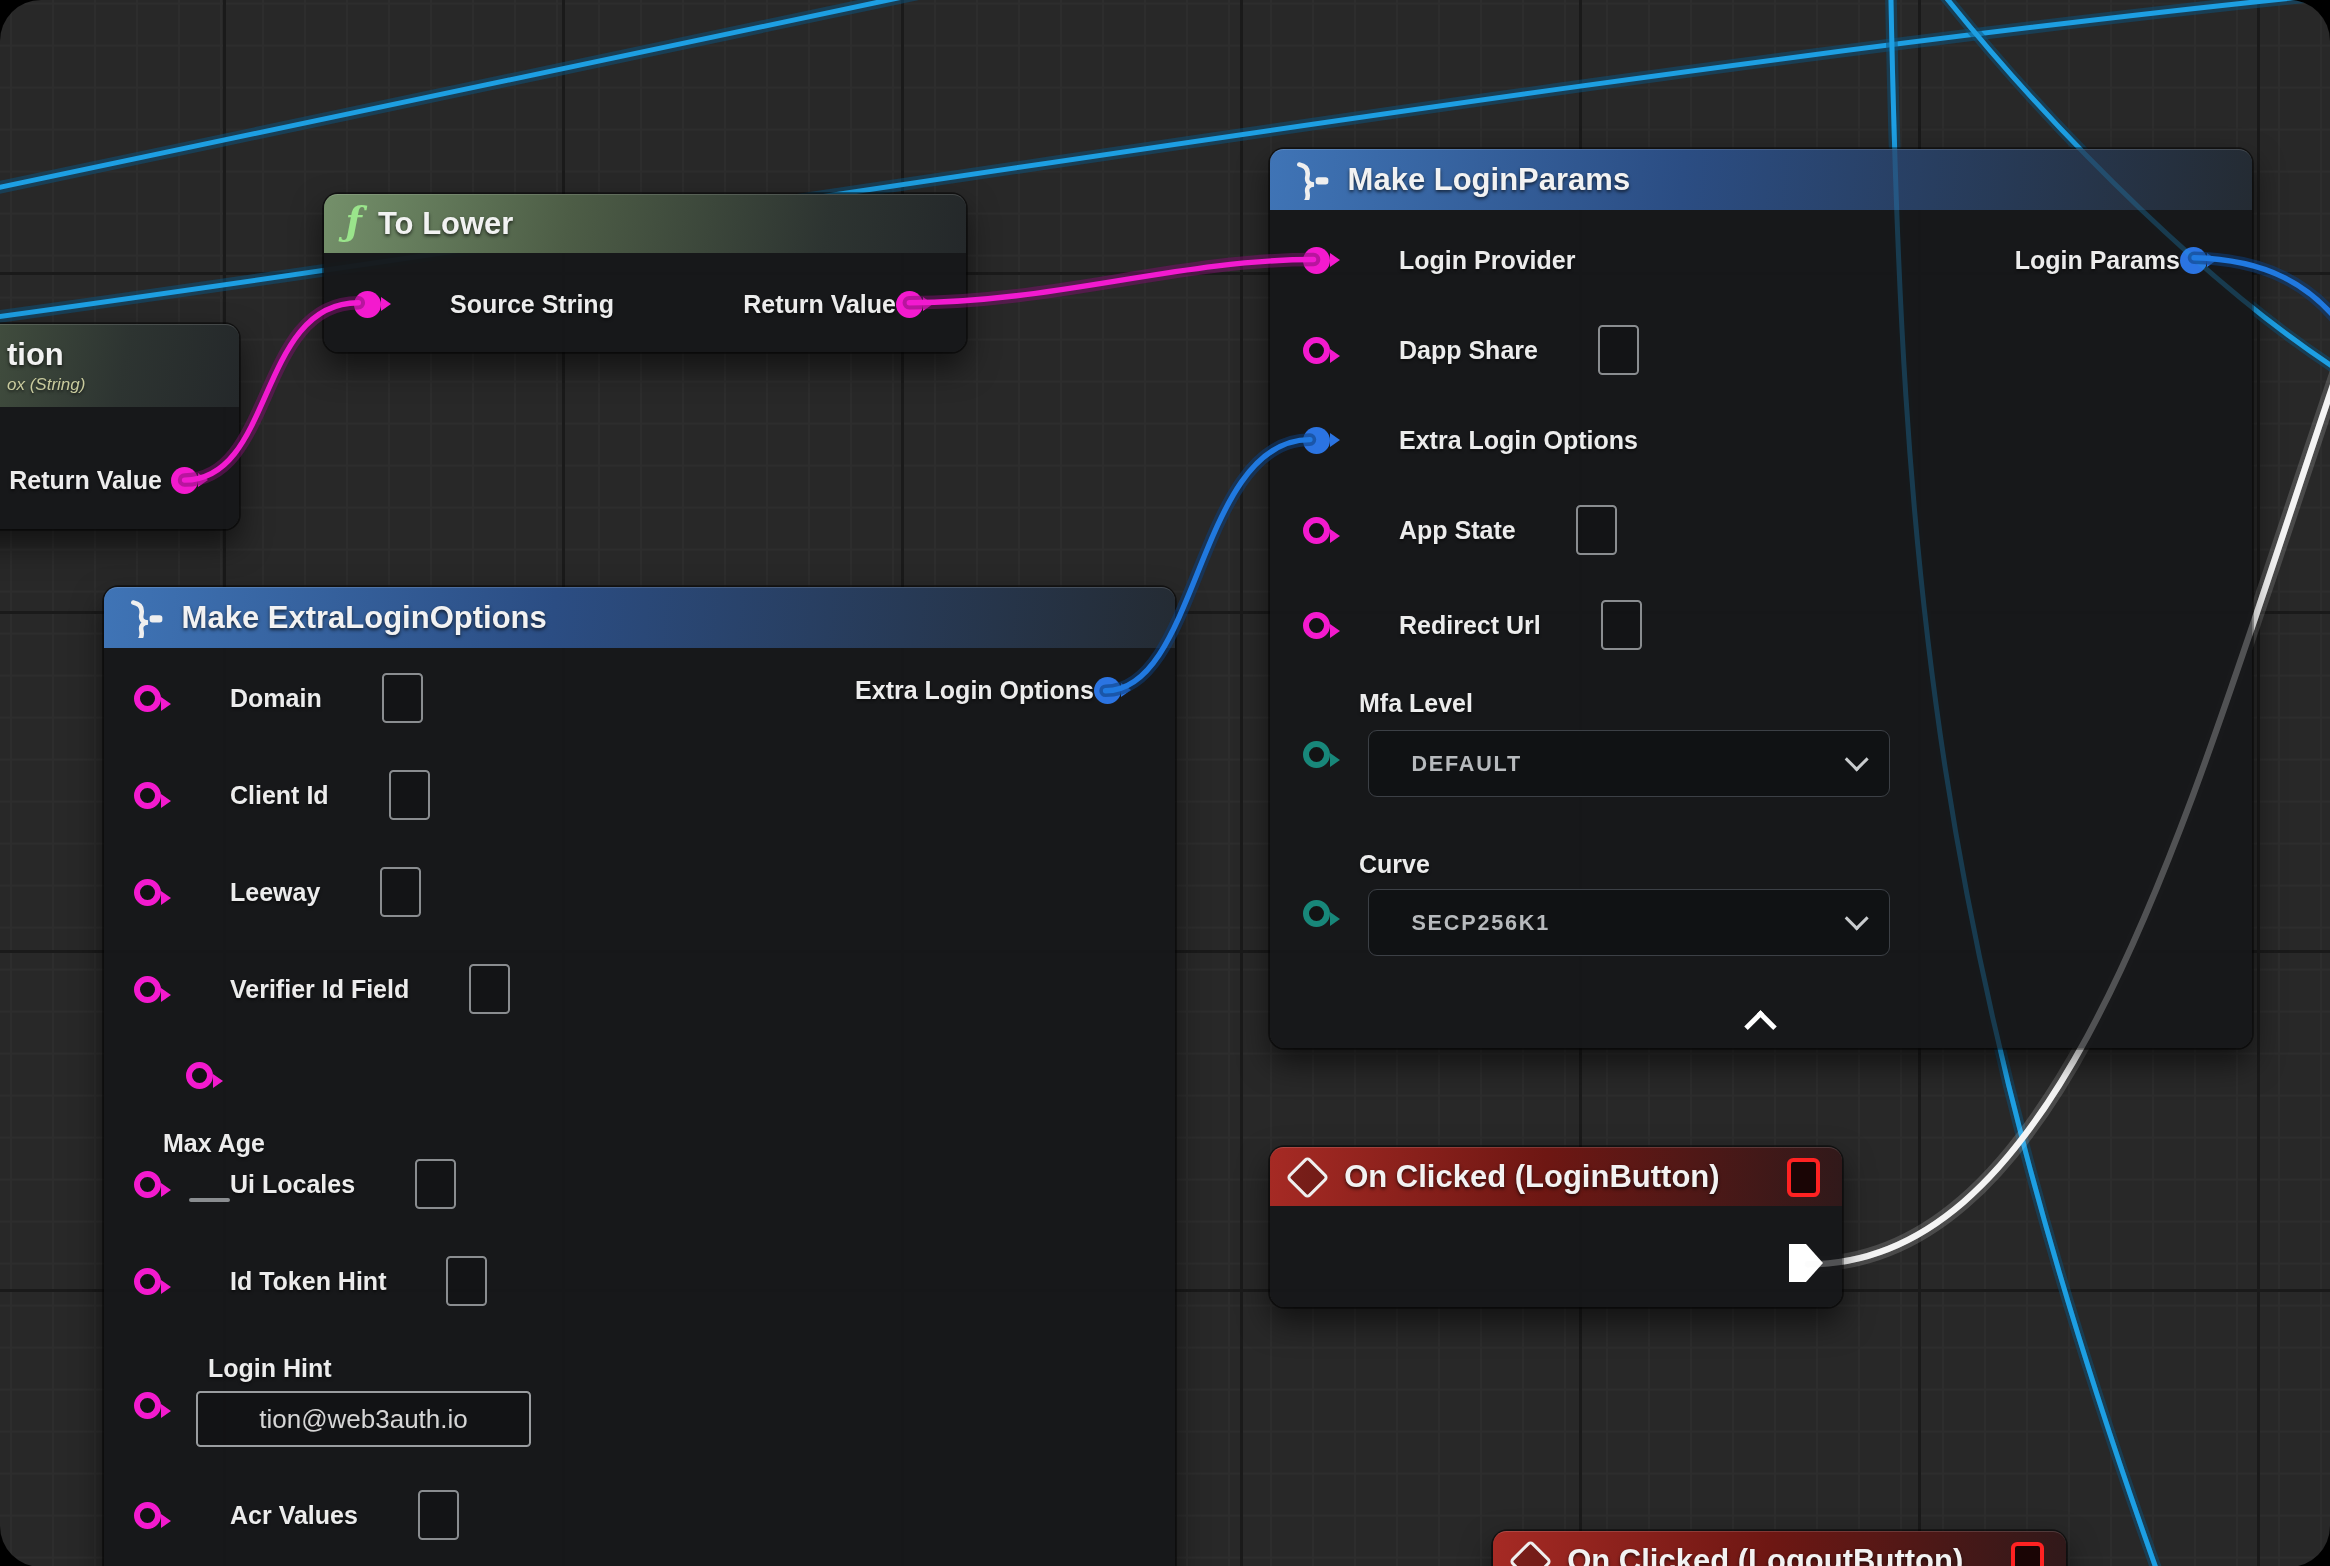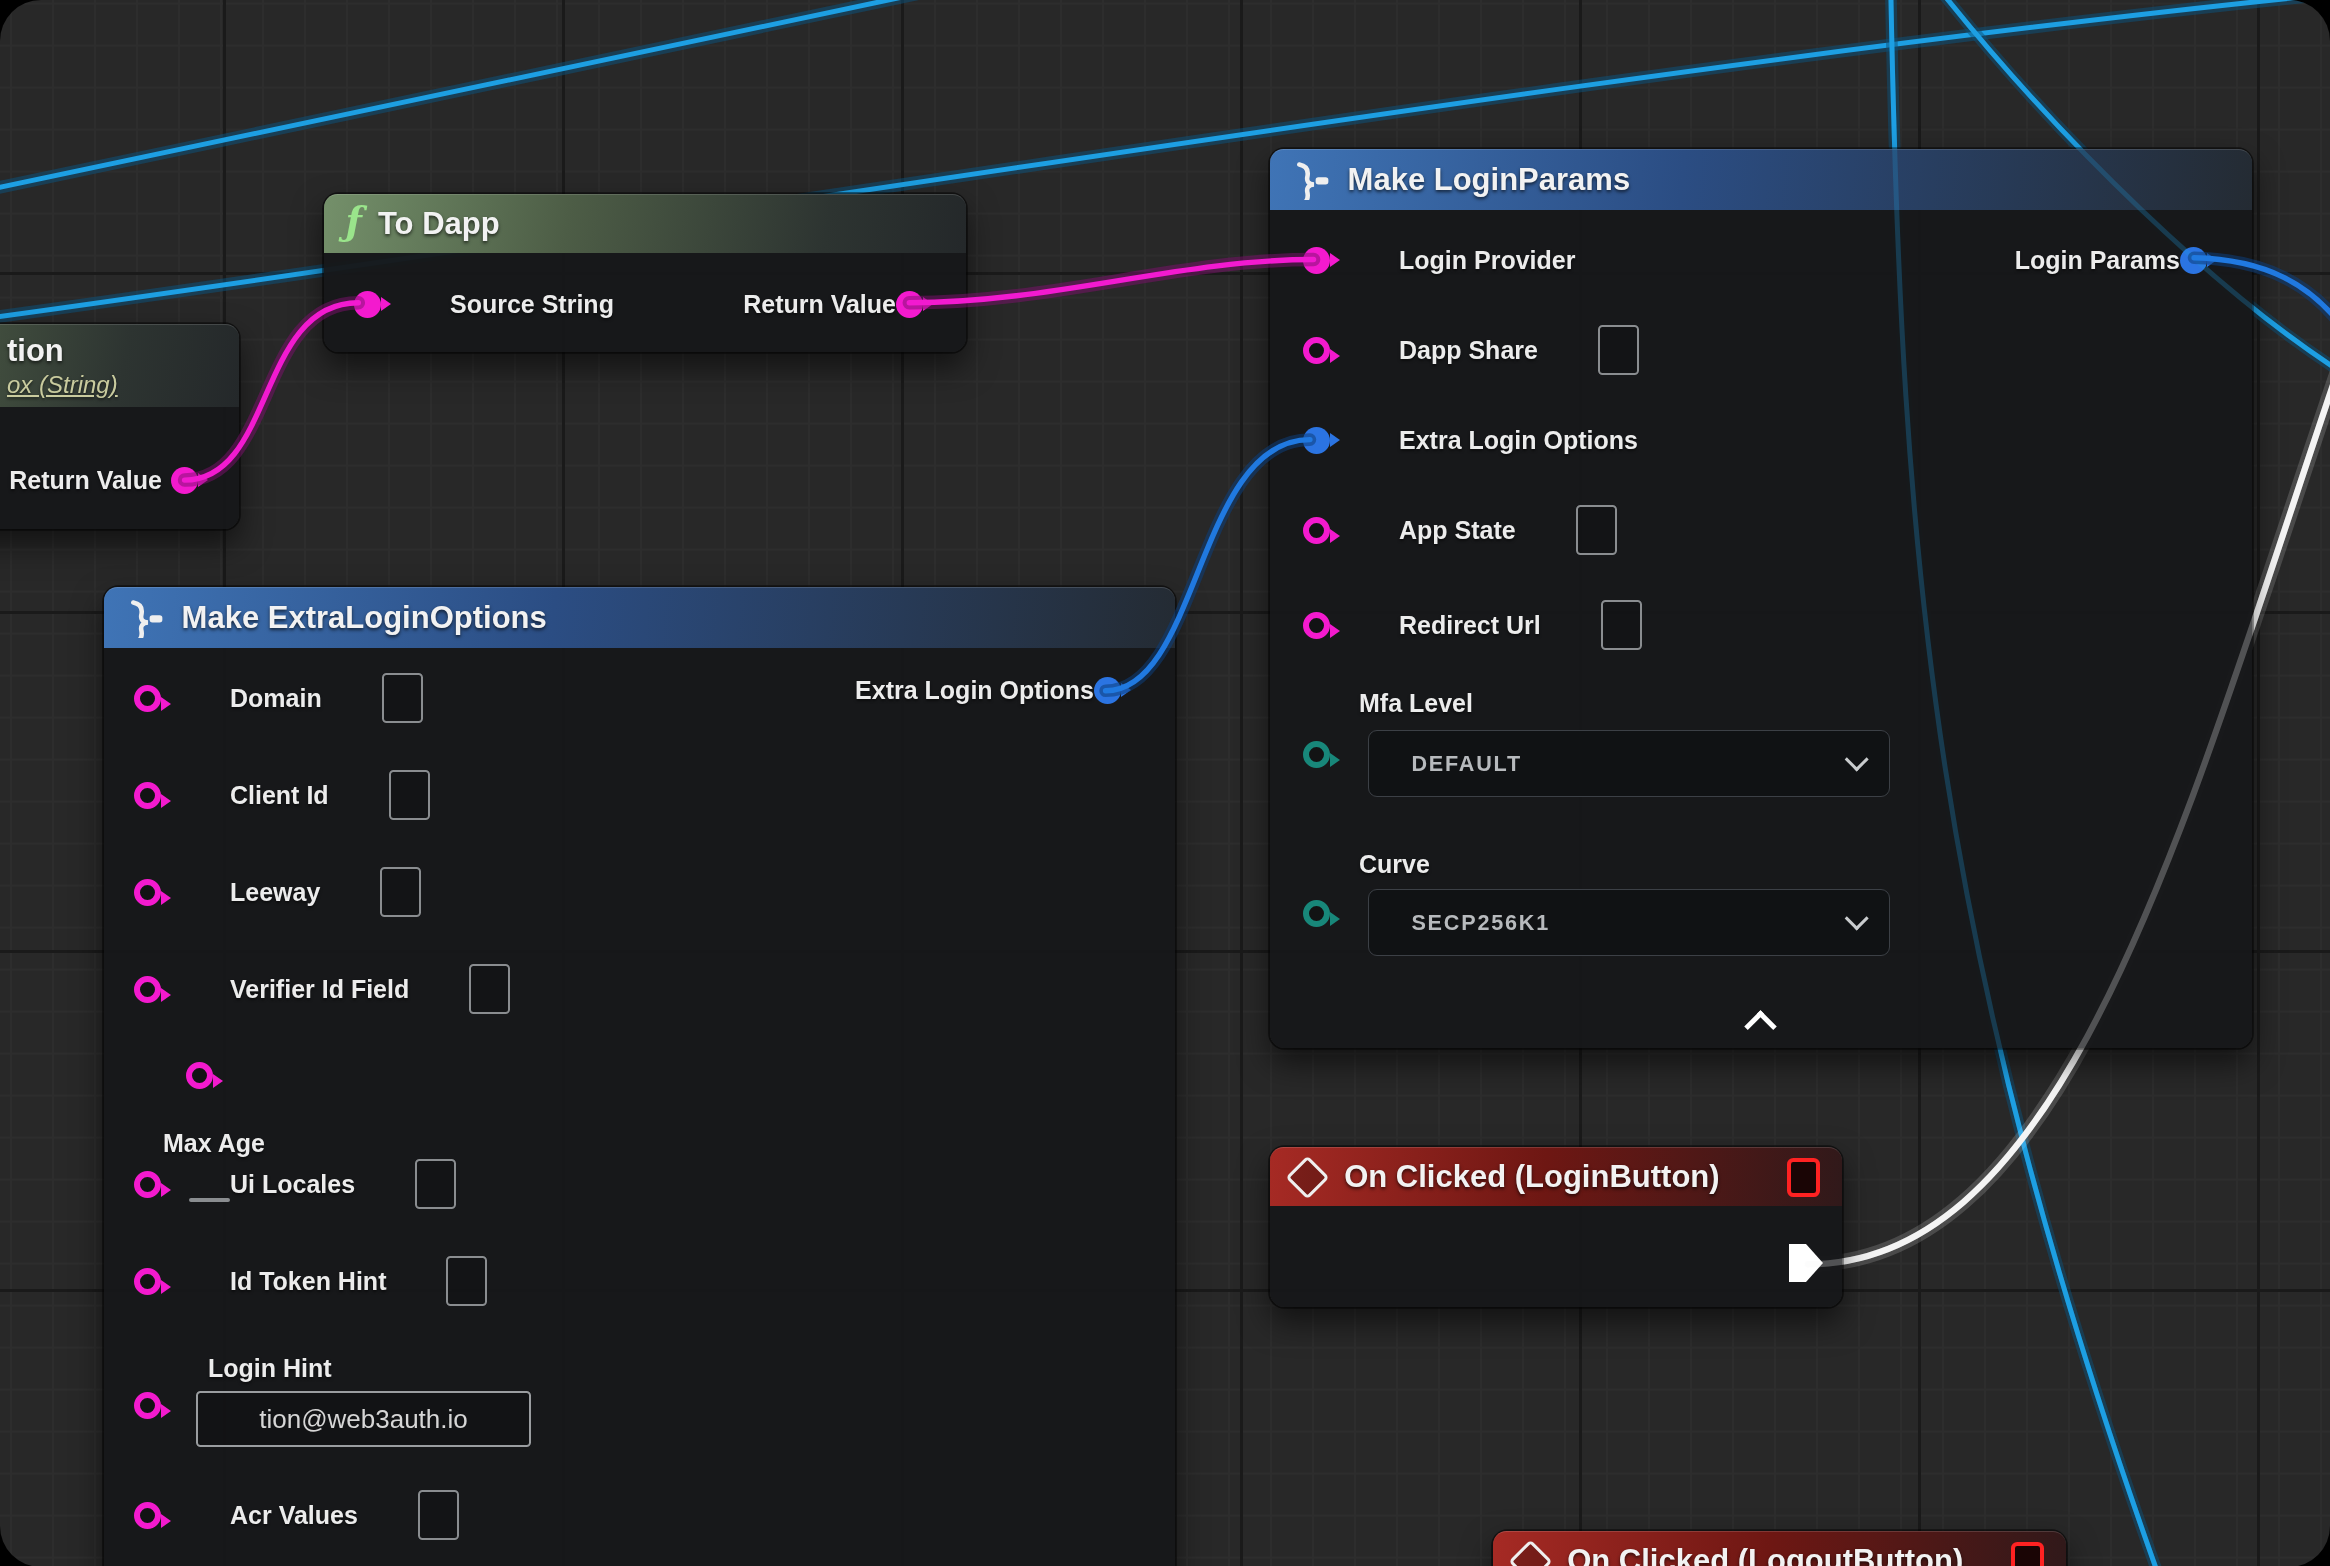--- a/index.html
+++ b/index.html
@@ -49,21 +49,21 @@
   .chev{width:14.4px;height:14.4px;border-right:3.6px solid #c9ccce;border-bottom:3.6px solid #c9ccce;
         transform:rotate(45deg);margin-left:auto;margin-top:-7.2px;}
   .upchev{position:absolute;width:18px;height:18px;border-right:5.4px solid #fff;border-bottom:5.4px solid #fff;
           transform:rotate(-135deg);}
   .enlabel{position:absolute;font-size:25px;font-weight:600;color:#ececec;text-shadow:0 1.8px 2.7px rgba(0,0,0,.5);}
   .structicon{flex:0 0 40px;}
   .evicon{width:25px;height:25px;border:3.6px solid #efefef;border-radius:4.5px;transform:rotate(45deg);flex:0 0 25px;background:rgba(0,0,0,.25);}
   .delegate{width:25px;height:31px;border:4.5px solid #ff2222;border-radius:6.3px;background:#1a0505;box-sizing:content-box;margin-left:auto;}
   .execpin{position:absolute;width:34px;height:38px;background:#fff;
            clip-path:polygon(0 0,50% 0,100% 50%,50% 100%,0 100%);}
-  .subtt{font-size:24px;font-style:italic;color:#c9cb9e;text-shadow:0 1.8px 2.7px rgba(0,0,0,.5);white-space:nowrap;text-decoration:underline;}
+  .subtt{font-size:17px;font-style:italic;color:#c9cb9e;text-shadow:0 1.8px 2.7px rgba(0,0,0,.5);white-space:nowrap;}
 </style>
 </head>
 <body>
 
 <div id="canvas">
 
   <svg class="wires" width="2330" height="1567" viewBox="0 0 2588 1740">
     <g fill="none" stroke-linecap="round">
       <path d="M -20,212 L 1090,-22" stroke="#0c5078" stroke-width="14" opacity=".55"></path>
       <path d="M -20,212 L 1090,-22" stroke="#1d9fe3" stroke-width="5.5"></path>
@@ -106,21 +106,21 @@
     </div>
     <div class="prow" style="top:131px;left:0;width:542px;">
       <span class="olabel" style="position:absolute;left:285px;width:180px;text-align:right;margin:0;">Return Value</span>
       <span class="pin magenta filled" style="position:absolute;left:474px;"></span>
     </div>
   </div>
 
   <div class="node" style="left:324px;top:194px;width:642px;height:158px;">
     <div class="nhead hgreen" style="height:59px;">
       <span class="fnicon">ƒ</span>
-      <span class="ntitle">To Dapp</span>
+      <span class="ntitle">To Lower</span>
     </div>
     <div class="prow" style="top:85px;">
       <span class="pin magenta filled"></span>
       <span class="plabel">Source String</span>
     </div>
     <div class="orow" style="top:85px;right:43px;">
       <span class="olabel">Return Value</span>
       <span class="pin magenta filled"></span>
     </div>
   </div>

